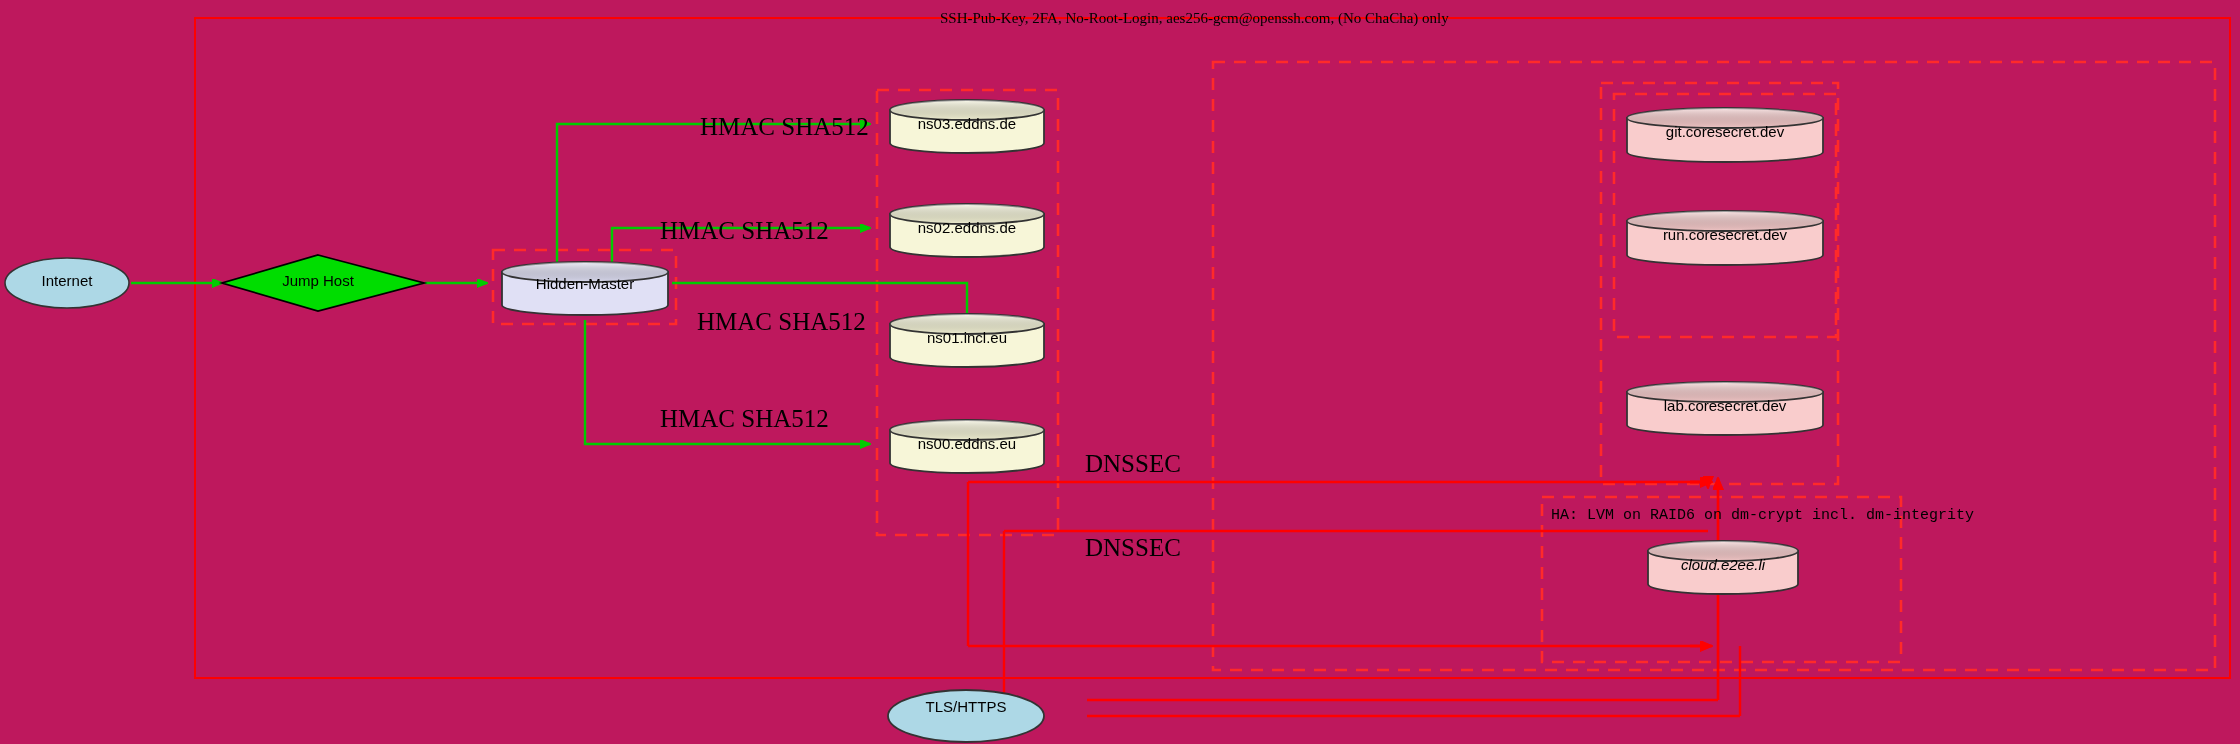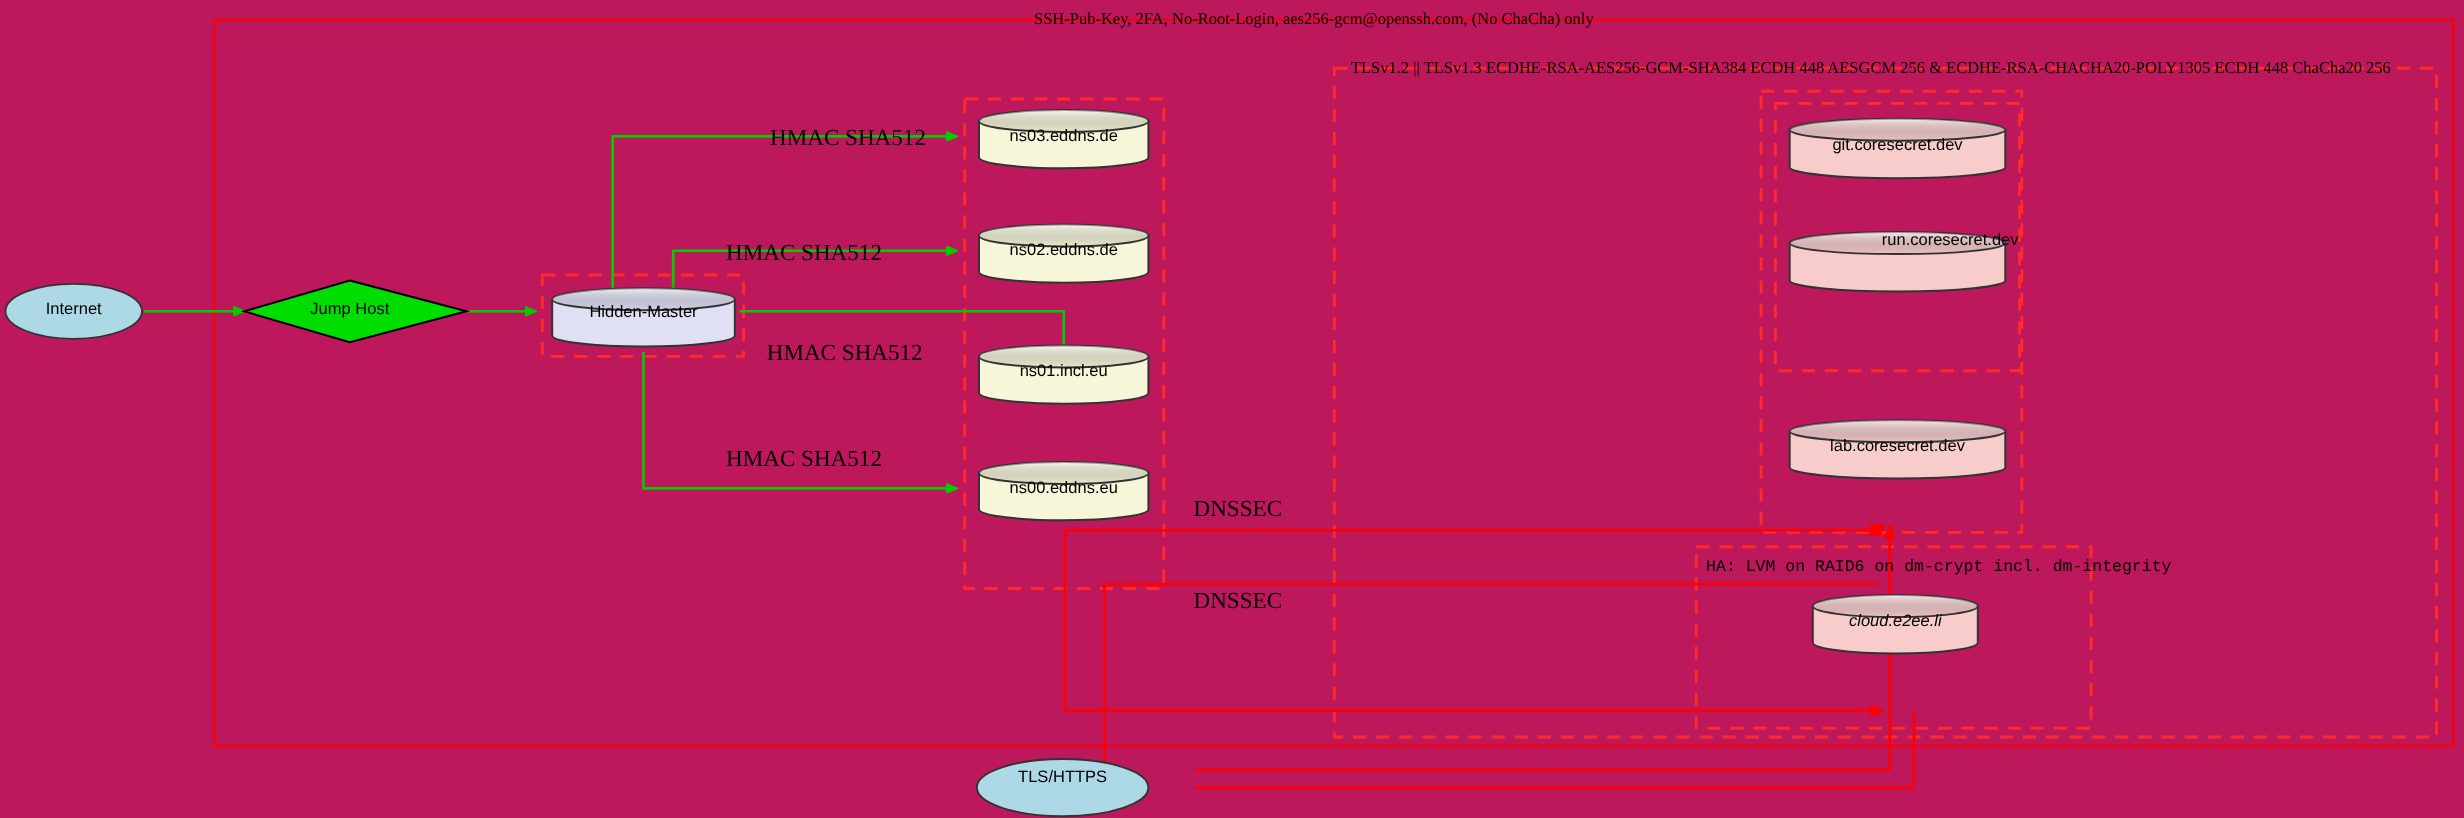--- a/index.html
+++ b/index.html
@@ -10,21 +10,21 @@
   .cluster-label{
     position:absolute;
     font-family:"Liberation Serif", serif;
     font-size:15px;
     color:#000000;
     white-space:nowrap;
   }
   .edge-label{
     position:absolute;
     font-family:"Liberation Serif", serif;
-    font-size:21px;
+    font-size:25px;
     color:#000000;
     white-space:nowrap;
   }
   .node-label{
     position:absolute;
     font-family:"Liberation Sans", sans-serif;
     font-size:15px;
     color:#000000;
     white-space:nowrap;
     text-align:center;
@@ -150,21 +150,20 @@
       <path d="M1648,551 L1648,584 A75,10 0 0 0 1798,584 L1798,551 Z" fill="#f9cccc" stroke="#333333" stroke-width="1.8"></path>
       <ellipse cx="1723" cy="551" rx="75" ry="10" fill="#f9cccc" stroke="#333333" stroke-width="1.8"></ellipse>
       <ellipse cx="1723" cy="551" rx="75" ry="10" fill="url(#cylTopShade)" stroke="none"></ellipse>
     </g>
 
     <ellipse cx="966" cy="716" rx="78" ry="26" fill="#add8e6" stroke="#333333" stroke-width="1.8"></ellipse>
   </svg>
 
   <div class="cluster-label" style="left:940px; top:10px;">SSH-Pub-Key, 2FA, No-Root-Login, aes256-gcm@openssh.com, (No ChaCha) only</div>
 
-  <div class="cluster-label" style="left:1228px; top:54px;">TLSv1.2 || TLSv1.3 ECDHE-RSA-AES256-GCM-SHA384 ECDH 448 AESGCM 256 &amp; ECDHE-RSA-CHACHA20-POLY1305 ECDH 448 ChaCha20 256</div>
 
   <div class="cluster-label" style="left:1551px; top:507px;font-family:Liberation Mono, monospace;">HA: LVM on RAID6 on dm-crypt incl. dm-integrity</div>
 
   <div class="edge-label" style="left:700px; top:113px;">HMAC SHA512</div>
   <div class="edge-label" style="left:660px; top:217px;">HMAC SHA512</div>
   <div class="edge-label" style="left:697px; top:308px;">HMAC SHA512</div>
   <div class="edge-label" style="left:660px; top:405px;">HMAC SHA512</div>
   <div class="edge-label" style="left:1085px; top:450px;">DNSSEC</div>
   <div class="edge-label" style="left:1085px; top:534px;">DNSSEC</div>
 
@@ -177,21 +176,21 @@
   <div class="node-label" style="left:877px; top:115px; width:180px;">ns03.eddns.de</div>
 
   <div class="node-label" style="left:877px; top:219px; width:180px;">ns02.eddns.de</div>
 
   <div class="node-label" style="left:877px; top:329px; width:180px;">ns01.incl.eu</div>
 
   <div class="node-label" style="left:877px; top:435px; width:180px;">ns00.eddns.eu</div>
 
   <div class="node-label" style="left:1615px; top:123px; width:220px;">git.coresecret.dev</div>
 
-  <div class="node-label" style="left:1615px; top:210px; width:220px;text-align:right;">run.coresecret.dev</div>
+  <div class="node-label" style="left:1615px; top:226px; width:220px;">run.coresecret.dev</div>
 
   <div class="node-label" style="left:1615px; top:397px; width:220px;">lab.coresecret.dev</div>
 
   <div class="node-label" style="left:1638px; top:556px; width:170px;font-style:italic;">cloud.e2ee.li</div>
 
   <div class="node-label" style="left:886px; top:698px; width:160px;">TLS/HTTPS</div>
 
 </div>
 
 </body></html>

